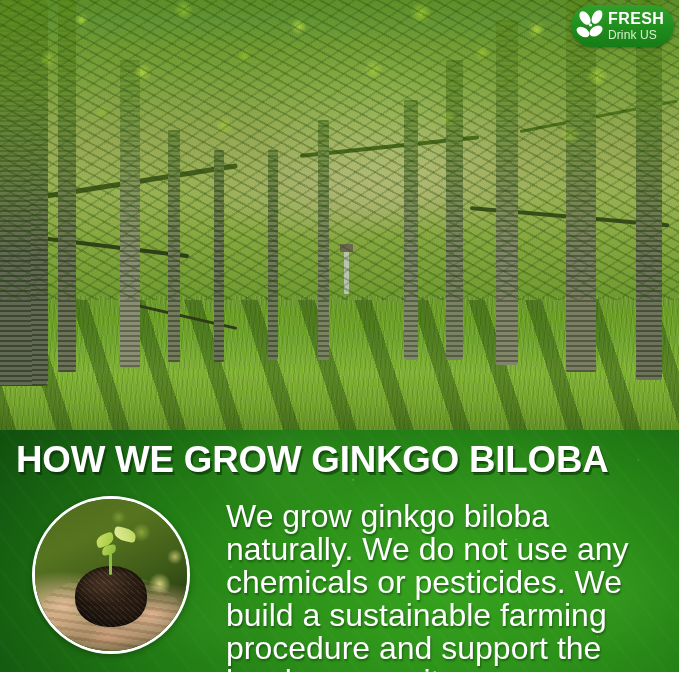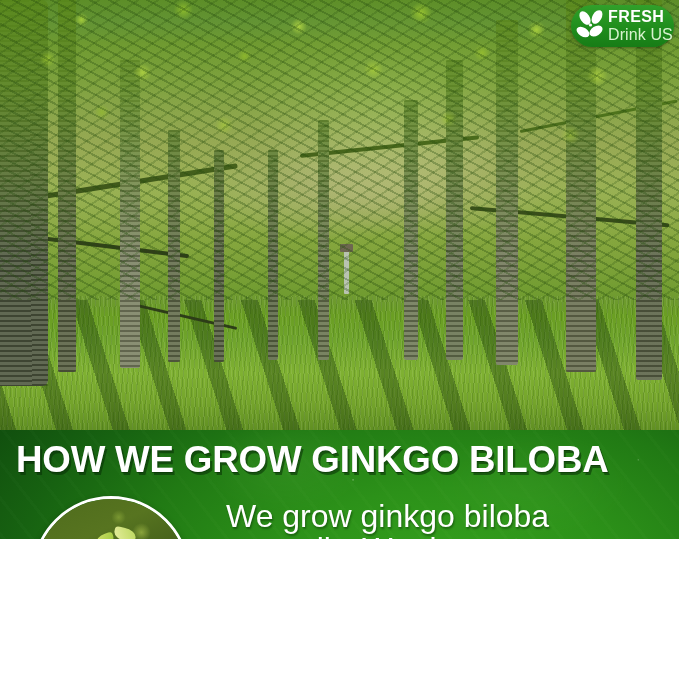--- a/index.html
+++ b/index.html
@@ -1,17 +1,17 @@
 <!DOCTYPE html>
 <html><head>
 <meta charset="utf-8">
 <style>
   html,body{margin:0;padding:0;background:#fff;}
   body{width:679px;height:679px;overflow:hidden;font-family:"Liberation Sans",sans-serif;}
-  #root{position:relative;width:679px;height:539px;overflow:hidden;background:#3b82f6;}
+  #root{position:relative;width:679px;height:672px;overflow:hidden;background:#3b82f6;}
 
   
   .photo{position:absolute;left:0;top:0;width:679px;height:432px;overflow:hidden;
          background:#4d7a1e;}
 
   
   .meadow{position:absolute;left:0;top:0;width:679px;height:432px;
     background:
       radial-gradient(ellipse 240px 120px at 420px 150px, rgba(203,186,150,.95), rgba(190,176,140,0) 70%),
       radial-gradient(ellipse 200px 90px at 330px 175px, rgba(196,184,148,.85), rgba(196,184,148,0) 72%),
@@ -73,21 +73,21 @@
   .post{position:absolute;background:#b9c3b0;border-radius:1px;}
 
   
   .logo{position:absolute;right:5px;top:5px;width:103px;height:42px;border-radius:21px;
     background:linear-gradient(180deg,#31a02a,#1f8d1c 55%,#177c16);
     display:flex;align-items:center;box-shadow:0 1px 3px rgba(0,0,0,.35);}
   .logo-mark{width:30px;height:34px;margin-left:5px;flex:0 0 auto;position:relative;}
   .logo-text{display:flex;flex-direction:column;justify-content:center;line-height:1;margin-left:2px;}
   .logo-fresh{color:#ffffff;font-weight:bold;font-size:16px;letter-spacing:.4px;
     font-family:"Liberation Sans",sans-serif;}
-  .logo-drink{color:#d8f3cf;font-size:16px;margin-top:2px;letter-spacing:.1px;
+  .logo-drink{color:#d8f3cf;font-size:12px;margin-top:2px;letter-spacing:.1px;
     font-family:"Liberation Sans",sans-serif;}
 
   
   .panel{position:absolute;left:0;top:430px;width:679px;height:249px;overflow:hidden;
     background:
       radial-gradient(ellipse 560px 300px at 66% 62%, #36a31e 0%, #2c9119 32%, #217a14 58%, #176211 78%, #0f4a0d 100%);}
   .panel-leaf{position:absolute;inset:0;opacity:.22;
     background:
       radial-gradient(ellipse 120px 70px at 42% 14%, rgba(125,200,90,.55), rgba(125,200,90,0) 70%),
       radial-gradient(ellipse 150px 80px at 78% 22%, rgba(110,185,80,.45), rgba(110,185,80,0) 72%),

